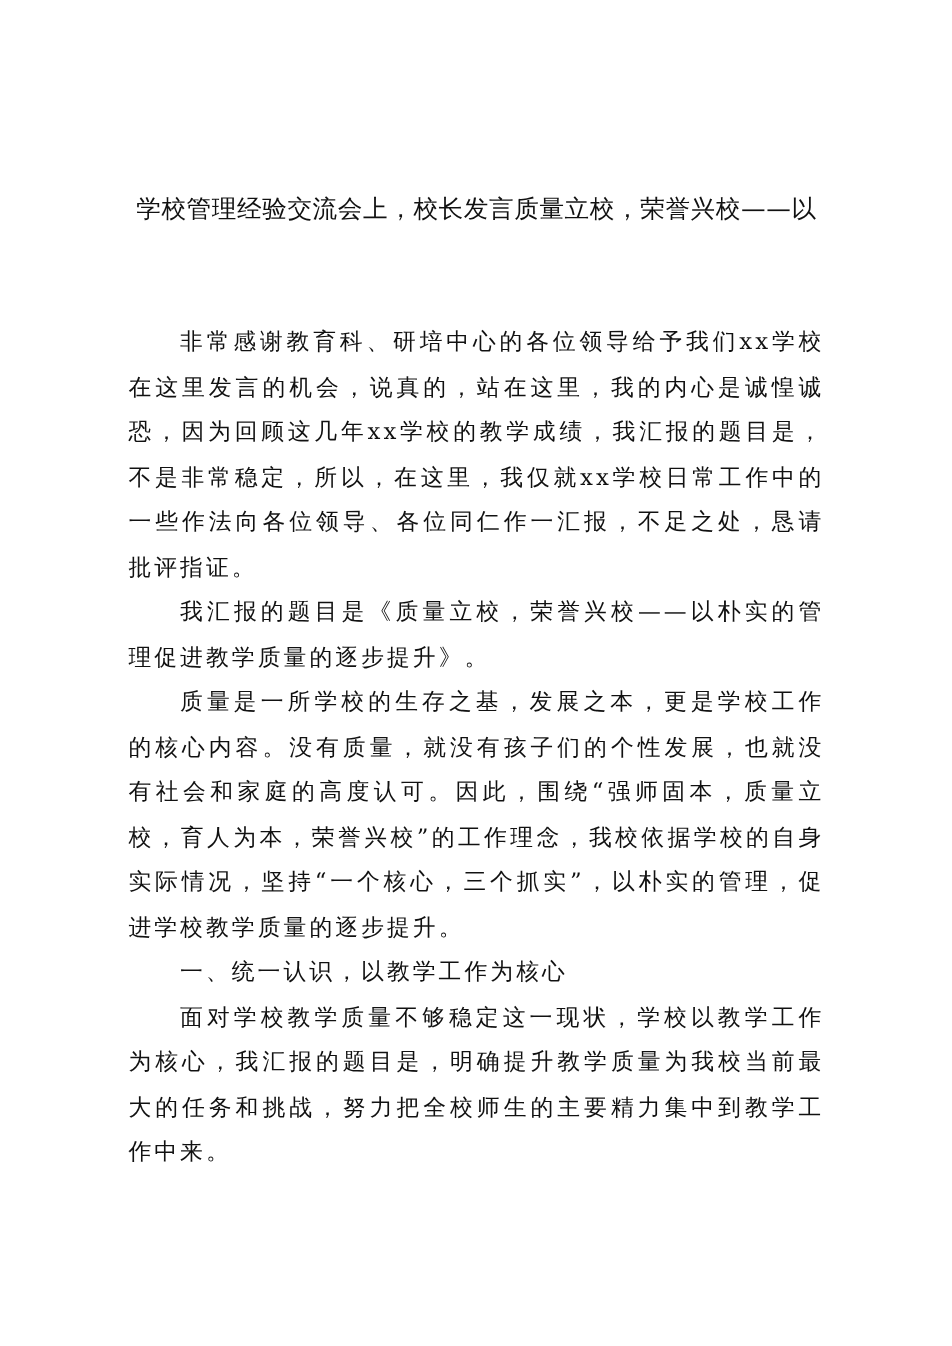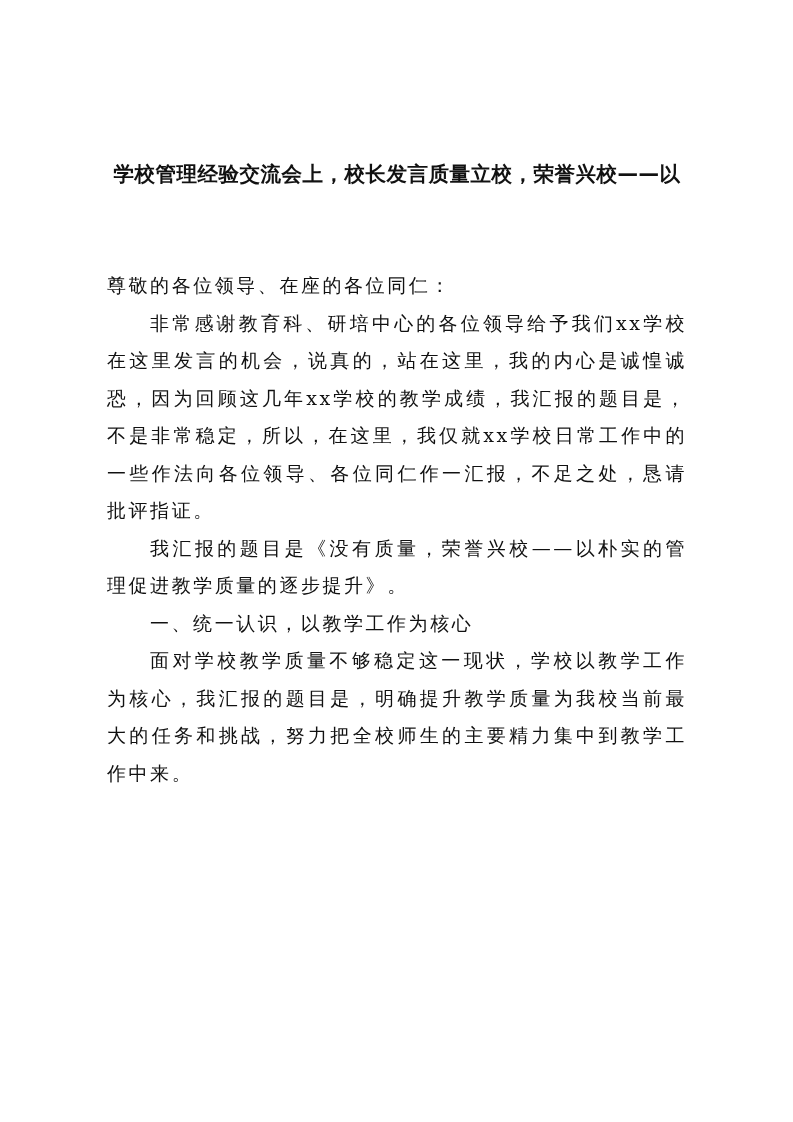--- a/index.html
+++ b/index.html
@@ -1,37 +1,37 @@
 <!DOCTYPE html>
 <html><head>
 <meta charset="utf-8">
 <style>
   html, body { margin: 0; padding: 0; background: #ffffff; }
   body { width: 793px; height: 1122px; position: relative; overflow: hidden;
          font-family: "DejaVu Serif", "Liberation Serif", serif; color: #111; }
   .page { position: absolute; left: 107px; top: 0; width: 580px; }
   .title { position: absolute; left: 0; width: 580px; text-align: center;
            font-family: "DejaVu Sans", "Liberation Sans", sans-serif;
-           font-weight: bold; font-size: 20.5px; line-height: 38px; top: 155px;
+           font-weight: normal; font-size: 20.5px; line-height: 38px; top: 155px;
            letter-spacing: 0.5px; }
   .body { position: absolute; left: 0; top: 267px; width: 580px;
           font-size: 19px; line-height: 37.5px; letter-spacing: 2.55px;
           text-align: justify; }
   .body p { margin: 0; }
   .indent { text-indent: 43px; }
   .heading { font-family: "DejaVu Sans", "Liberation Sans", sans-serif; }
 </style>
 </head>
 <body>
 
 <div class="page">
   <div class="title">
     <div>学校管理经验交流会上，校长发言质量立校，荣誉兴校——以</div>
   </div>
 
   <div class="body">
-    <p>尊敬的各位领导、在座的各位同仁：</p>
     <p class="indent">非常感谢教育科、研培中心的各位领导给予我们xx学校在这里发言的机会，说真的，站在这里，我的内心是诚惶诚恐，因为回顾这几年xx学校的教学成绩，我汇报的题目是，不是非常稳定，所以，在这里，我仅就xx学校日常工作中的一些作法向各位领导、各位同仁作一汇报，不足之处，恳请批评指证。</p>
-    <p class="indent">我汇报的题目是《没有质量，荣誉兴校——以朴实的管理促进教学质量的逐步提升》。</p>
+    <p class="indent">我汇报的题目是《质量立校，荣誉兴校——以朴实的管理促进教学质量的逐步提升》。</p>
+    <p class="indent">质量是一所学校的生存之基，发展之本，更是学校工作的核心内容。没有质量，就没有孩子们的个性发展，也就没有社会和家庭的高度认可。因此，围绕“强师固本，质量立校，育人为本，荣誉兴校”的工作理念，我校依据学校的自身实际情况，坚持“一个核心，三个抓实”，以朴实的管理，促进学校教学质量的逐步提升。</p>
     <p class="indent heading">一、统一认识，以教学工作为核心</p>
     <p class="indent">面对学校教学质量不够稳定这一现状，学校以教学工作为核心，我汇报的题目是，明确提升教学质量为我校当前最大的任务和挑战，努力把全校师生的主要精力集中到教学工作中来。</p>
   </div>
 </div>
 
 </body></html>

